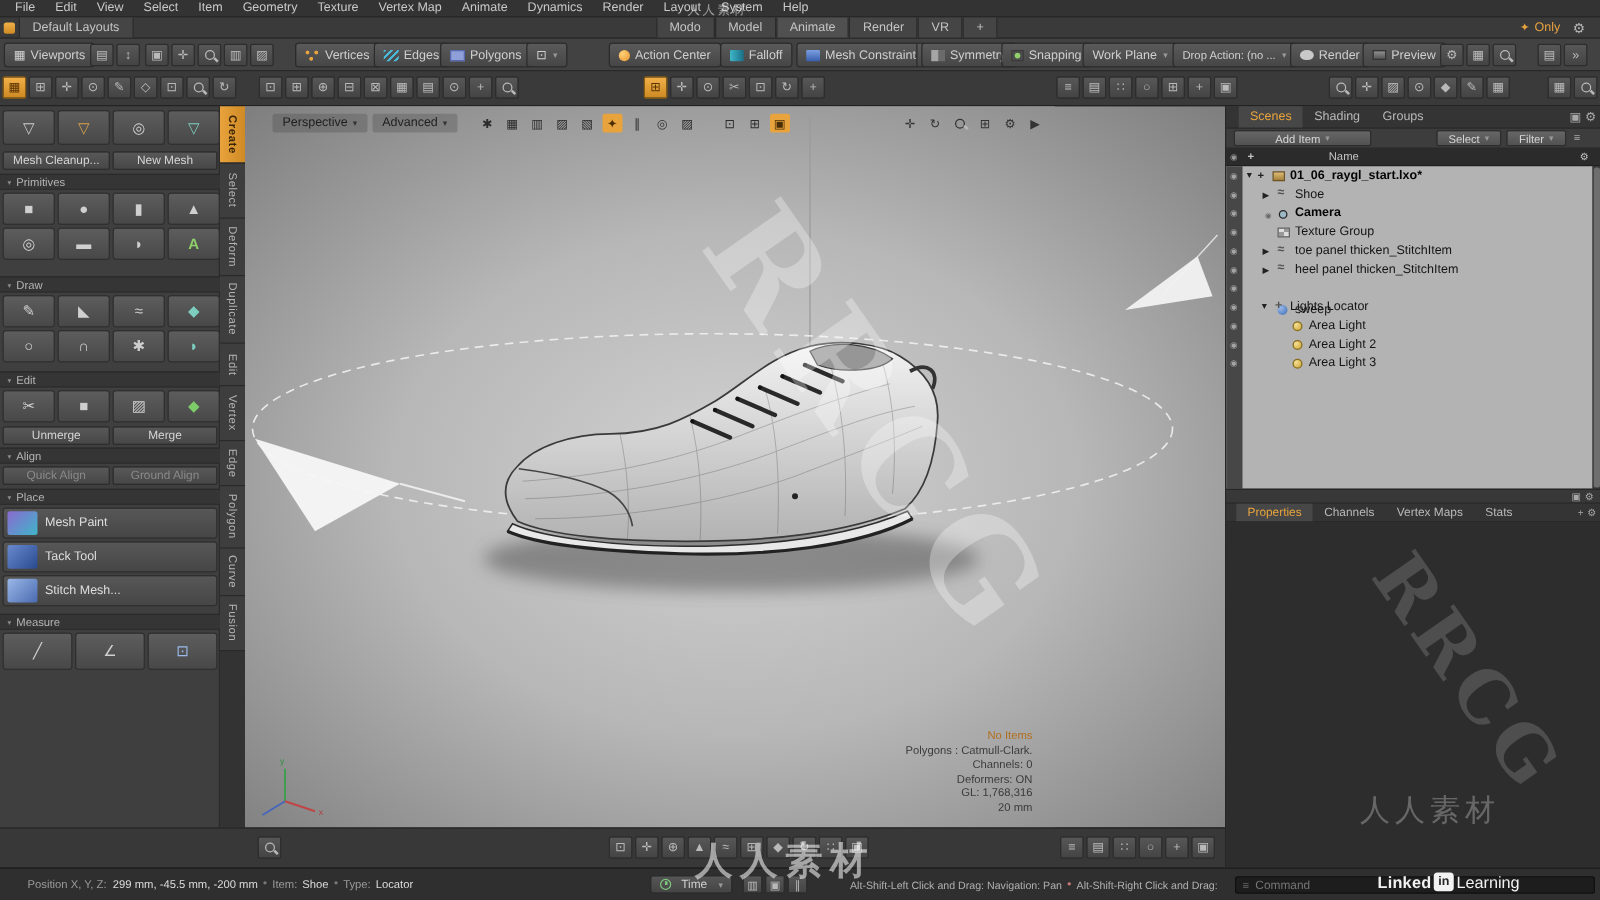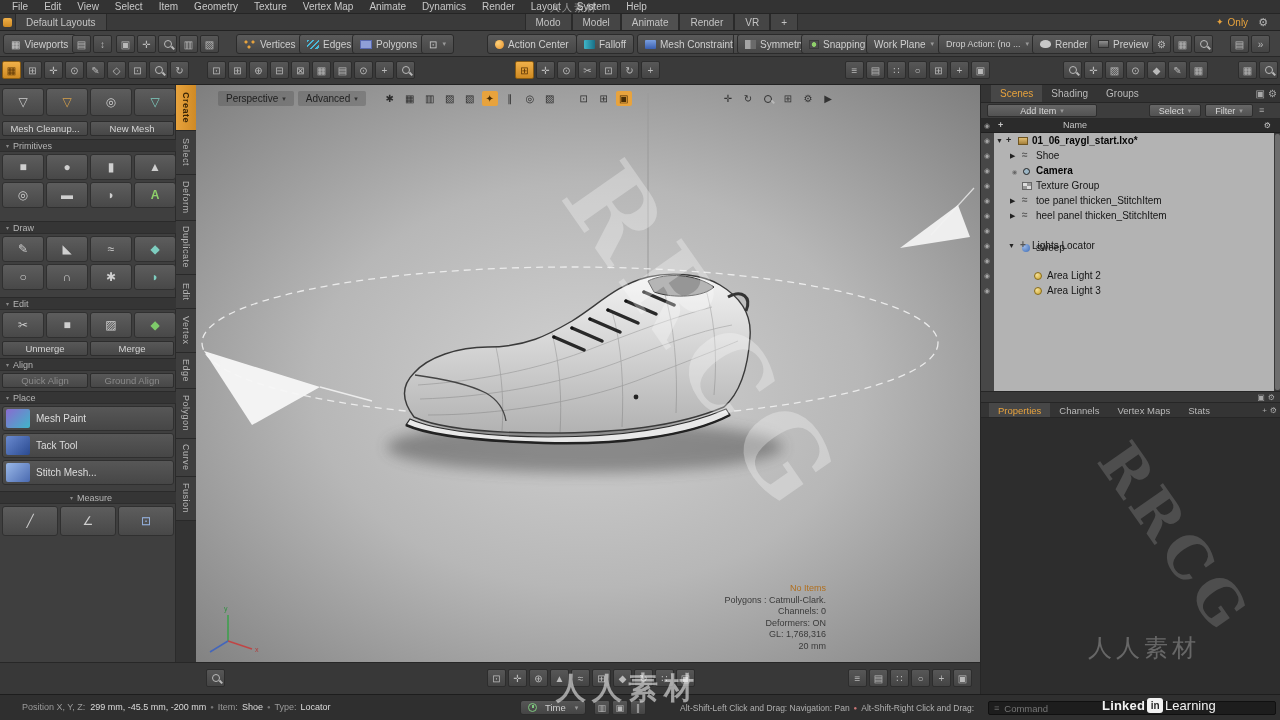--- a/index.html
+++ b/index.html
@@ -372,21 +372,21 @@
     </div>
     <div class="prow" style="top:348px;">
       <span class="pic" style="background:linear-gradient(135deg,#6a8ad0,#2a4a90);"></span>
       <span>Tack Tool</span>
     </div>
     <div class="prow" style="top:375px;">
       <span class="pic" style="background:linear-gradient(135deg,#9ab8e8,#4a6ab0);"></span>
       <span>Stitch Mesh...</span>
     </div>
 
-    <div class="sech" style="top:406px;justify-content:center;">
+    <div class="sech" style="top:406px;">
       <span class="cr">▾</span>
       <span>Measure</span>
     </div>
     <div class="tile wide" style="left:2px;top:421px;">╱</div>
     <div class="tile wide" style="left:60px;top:421px;">∠</div>
     <div class="tile wide" style="left:118px;top:421px;color:#9ab8e8;">⊡</div>
   </div>
 
   <div class="tooltabs">
     <div class="vtab active" style="top:0;height:46px;">Create</div>
@@ -634,20 +634,24 @@
         </div>
         <div class="trow" style="top:107px;">
           <span class="ti i-sweep" style="left:28px;"></span>
           <span class="tl" style="left:42px;">sweep</span>
         </div>
         <div class="trow" style="top:105px;">
           <span class="tw" style="left:14px;">▼</span>
           <span class="ti i-locator" style="left:26px;">+</span>
           <span class="tl" style="left:38px;">Lights Locator</span>
         </div>
+        <div class="trow" style="top:120px;">
+          <span class="ti i-light" style="left:40px;"></span>
+          <span class="tl" style="left:53px;">Area Light</span>
+        </div>
         <div class="trow" style="top:135px;">
           <span class="ti i-light" style="left:40px;"></span>
           <span class="tl" style="left:53px;">Area Light 2</span>
         </div>
         <div class="trow" style="top:150px;">
           <span class="ti i-light" style="left:40px;"></span>
           <span class="tl" style="left:53px;">Area Light 3</span>
         </div>
       </div>
     </div>

